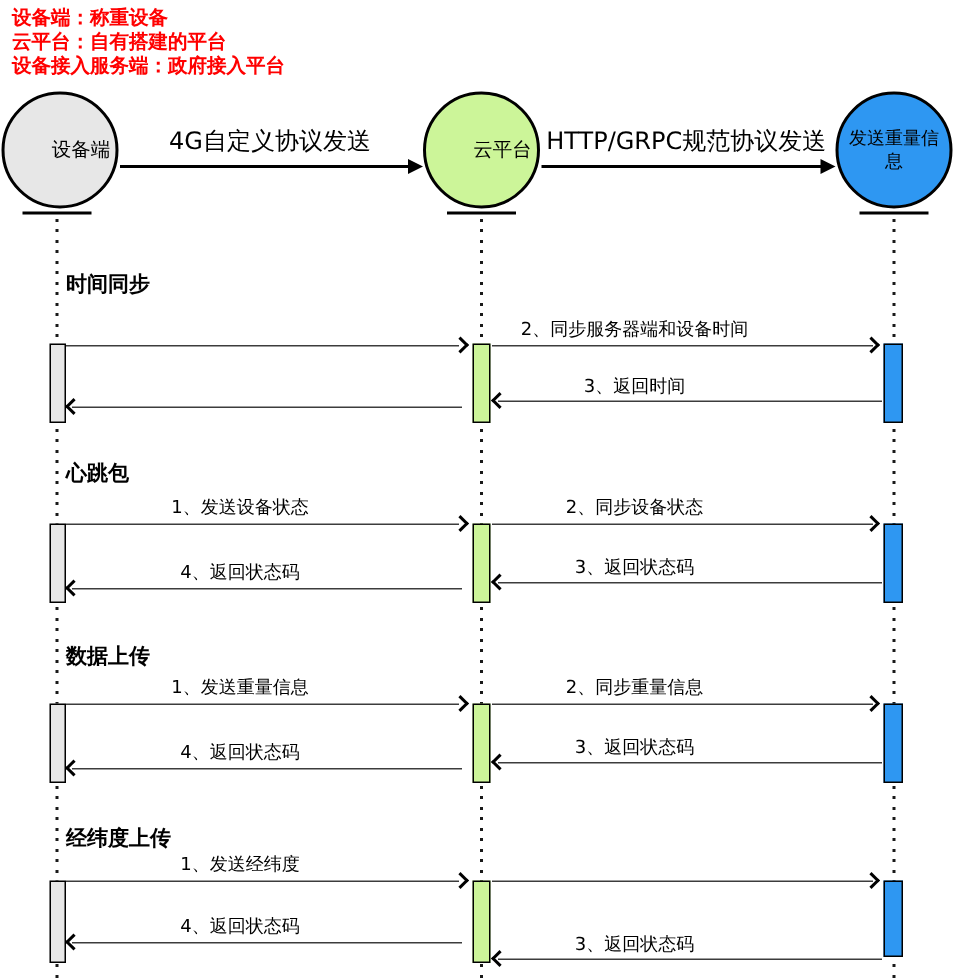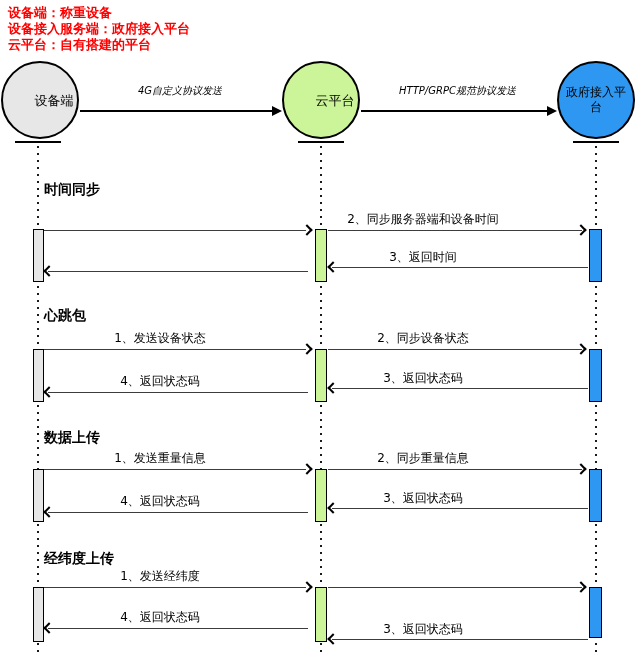--- a/index.html
+++ b/index.html
@@ -34,41 +34,41 @@
   .lab{position:absolute;font-size:12px;text-align:center;white-space:nowrap;}
   .lab-l{left:30px;width:260px;}
   .lab-r{left:330px;width:186px;}
   
   .sec-title{position:absolute;left:44px;font-size:14px;font-weight:bold;white-space:nowrap;}
   
   .abox{position:absolute;box-sizing:border-box;border:1px solid #000;z-index:2;}
   .abox.dev{left:33px;width:11px;background:#e7e7e7;}
   .abox.cld{left:315px;width:12px;background:#ccf599;}
   .abox.gwy{left:589px;width:13px;background:#2e97f2;}
-  .toplab{position:absolute;top:84px;font-size:10px;text-align:center;white-space:nowrap;font-style:italic;}
+  .toplab{position:absolute;top:84px;font-size:16px;text-align:center;white-space:nowrap;}
 </style>
 </head>
 <body>
 
 <div class="canvas">
 
   <div class="legend">
     <div>设备端：称重设备</div>
+    <div>云平台：自有搭建的平台</div>
     <div>设备接入服务端：政府接入平台</div>
-    <div>云平台：自有搭建的平台</div>
   </div>
 
   <div class="actor gray" style="left:1px;">
     <span>设备端</span>
   </div>
   <div class="actor green" style="left:282px;">
     <span>云平台</span>
   </div>
   <div class="actor blue">
-    <span>政府接入平台</span>
+    <span>发送重量信息</span>
   </div>
 
   <div class="toplab" style="left:80px;width:200px;">4G自定义协议发送</div>
   <div class="hline bold" style="left:80px;top:110px;width:193px;"></div>
   <div class="solid-r" style="left:272px;top:106px;"></div>
 
   <div class="toplab" style="left:350px;width:215px;">HTTP/GRPC规范协议发送</div>
   <div class="hline bold" style="left:361px;top:110px;width:187px;"></div>
   <div class="solid-r" style="left:547px;top:106px;"></div>
 

